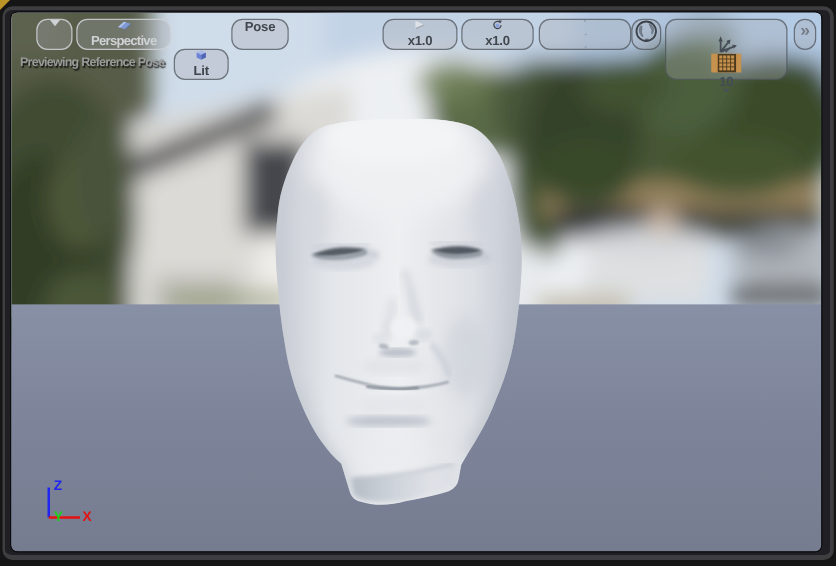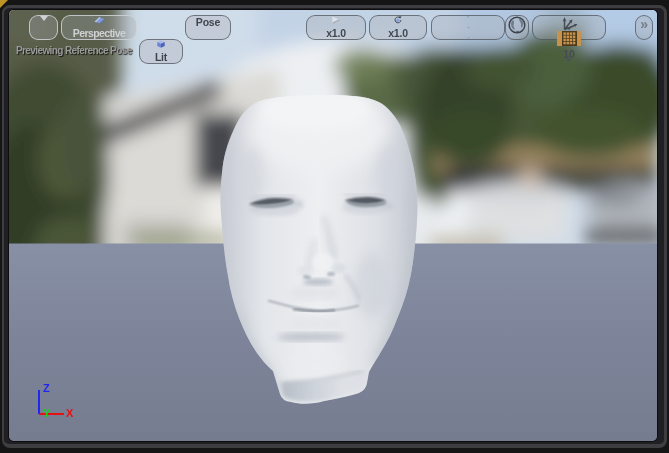--- a/index.html
+++ b/index.html
@@ -301,21 +301,21 @@
       </svg>
   </div>
   <div class="btn dk" style="left:496px;width:22px;">
     <svg width="18" height="18" viewBox="0 0 18 18">
         <circle cx="9" cy="9" r="7.8" fill="none" stroke="#3d434b" stroke-width="1.5"></circle>
         <path d="M5.2,4 Q6.6,5.8 5.8,7.8 Q5,9.8 6.2,11.6 Q7,12.8 6.4,14 Q4.4,12.6 3.4,10.4 Q2.6,8 3.4,6 Q4.2,4.6 5.2,4 Z" fill="#4a505a" opacity="0.6"></path>
         <path d="M11,2.6 Q10.8,4.4 12.2,6 Q13.6,7.6 13,9.8 Q12.7,11.2 13.6,11.8 Q15.2,9.8 15.3,7.6 Q15.1,5 12.8,3.3 Q11.7,2.5 11,2.6 Z" fill="#4a505a" opacity="0.6"></path>
         <path d="M8,15.8 Q9.8,14.9 11,15.9" stroke="#444a52" stroke-width="1.1" fill="none" opacity="0.65"></path>
       </svg>
   </div>
-  <div class="btn dk" style="left:523px;width:72px;padding:0;gap:0;">
+  <div class="btn dk" style="left:523px;width:72px;padding:12px;gap:0;">
     <div style="width:24px;height:100%;display:flex;align-items:center;justify-content:center;position:relative;">
       <svg width="17" height="15" viewBox="0 0 17 15">
           <path d="M3.5,13.5 L3.5,4.5 M3.5,13.5 L9.5,6 M3.5,13.5 L13.5,9.5" stroke="#454b55" stroke-width="1.4" fill="none"></path>
           <path d="M3.5,1 L1.8,5.2 L5.2,5.2 Z" fill="#454b55"></path>
           <path d="M11.5,3.5 L8,4.8 L10.5,7.5 Z" fill="#454b55"></path>
           <path d="M16.5,8.2 L12.8,7.8 L14,11 Z" fill="#454b55"></path>
         </svg>
       <span style="position:absolute;bottom:1px;left:9px;width:0;height:0;border-left:3px solid transparent;border-right:3px solid transparent;border-top:3.5px solid #4a505a;"></span>
     </div>
     <div style="width:24px;height:100%;background:#c7914e;display:flex;align-items:center;justify-content:center;">

